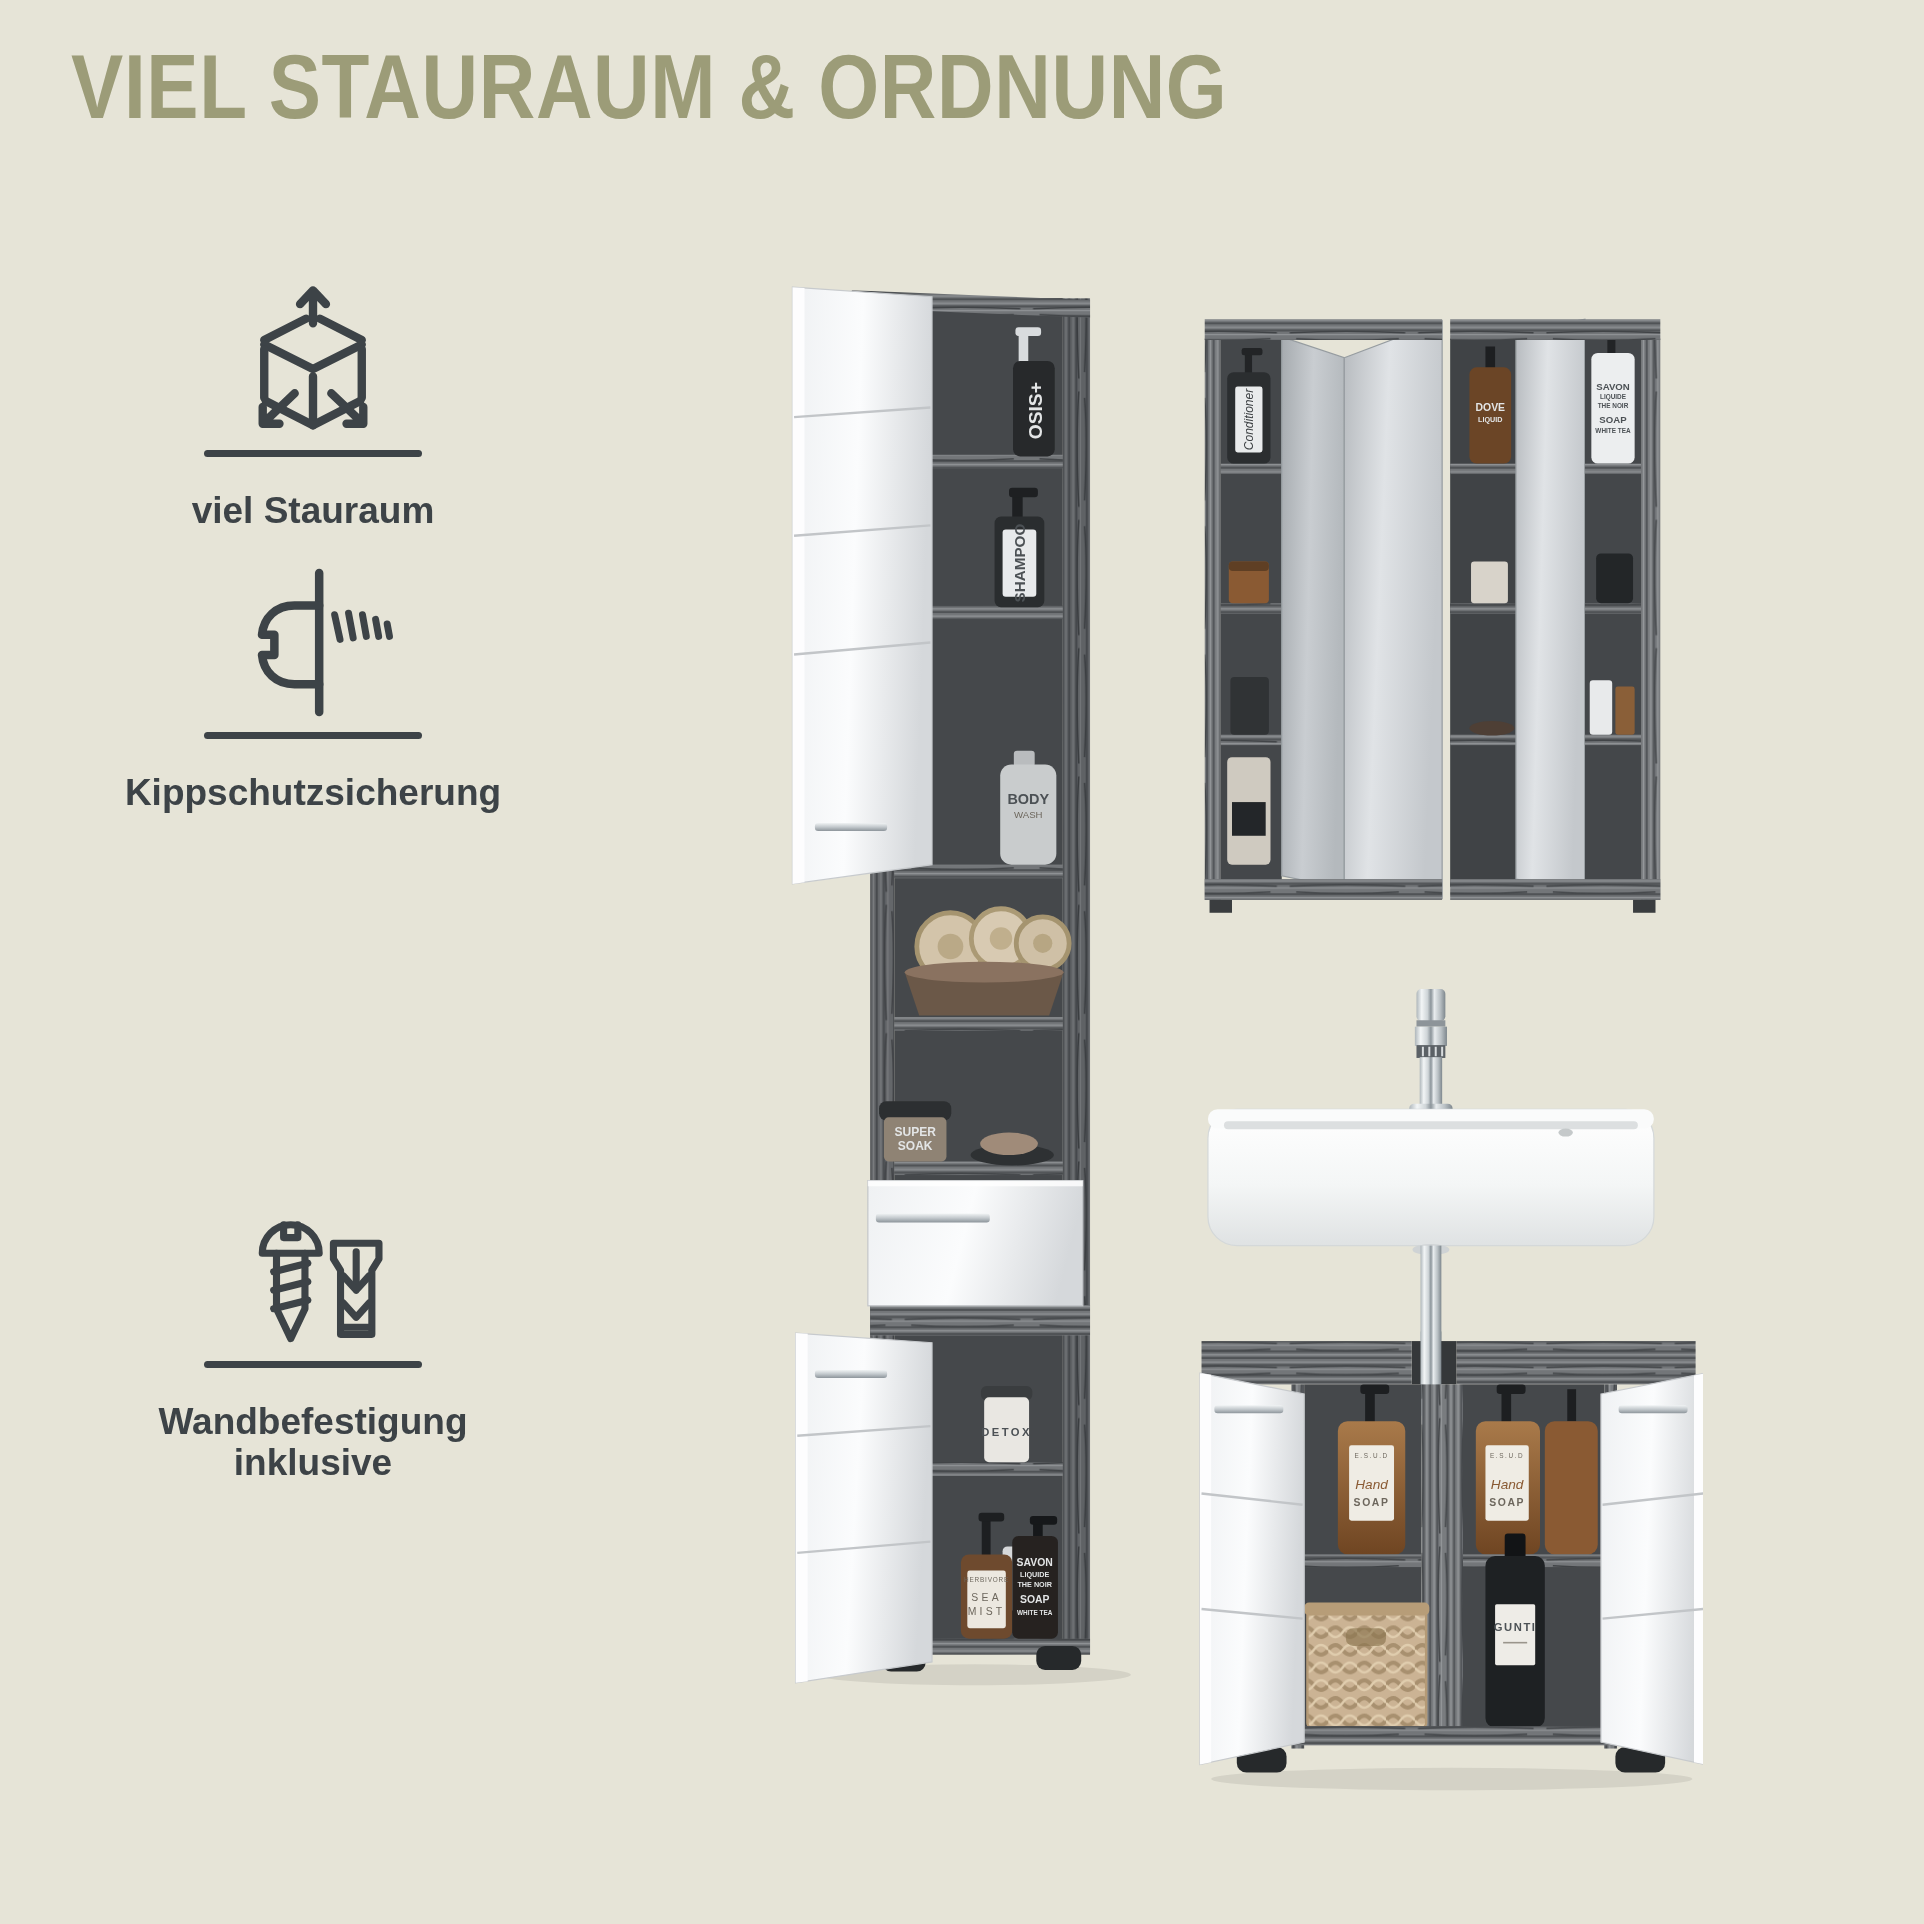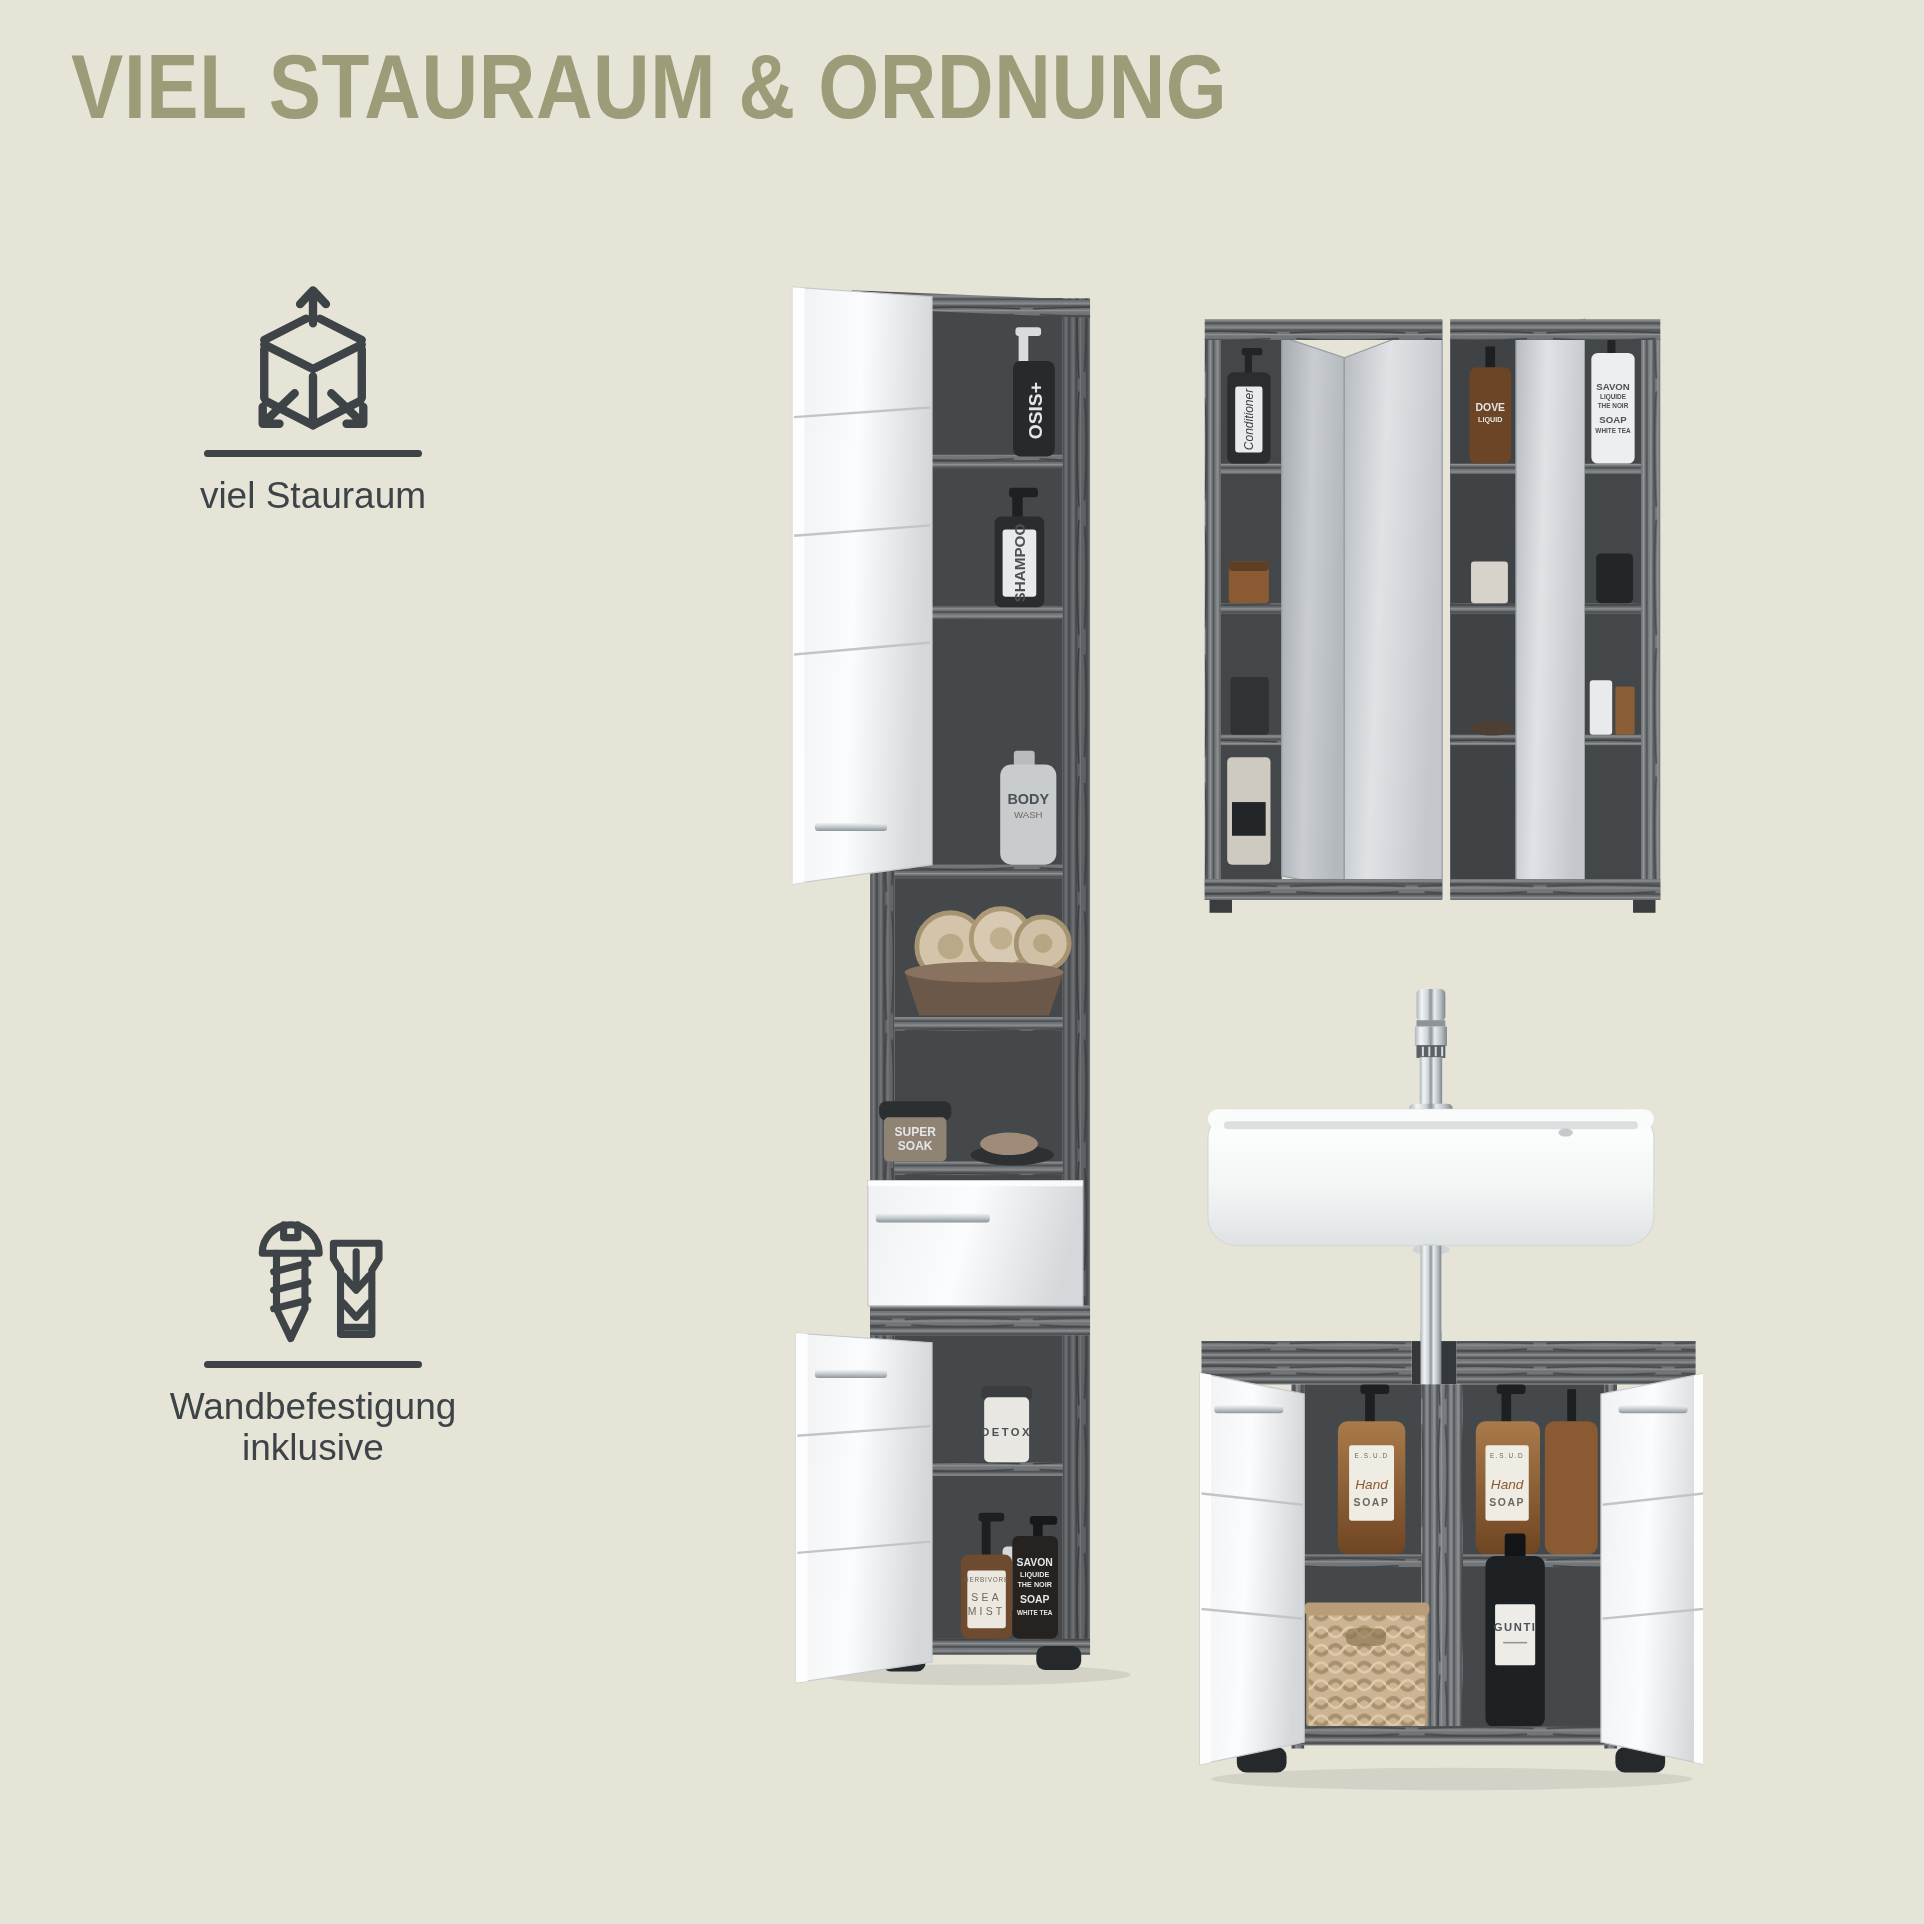--- a/index.html
+++ b/index.html
@@ -7,21 +7,21 @@
   .canvas{position:relative;width:1703px;height:1925px;background:#e6e4d7;overflow:hidden;}
 
   .title{position:absolute;left:71px;top:35px;margin:0;font-size:91px;font-weight:bold;
          color:#9c9c78;letter-spacing:0.8px;white-space:nowrap;
          transform:scaleX(.86);transform-origin:left top;}
 
   .feature{position:absolute;left:90px;width:446px;display:flex;flex-direction:column;align-items:center;}
   .f1{top:279px}.f2{top:561px}.f3{top:873px}.f4{top:1202px}
   .feature svg{stroke:#3d4347;fill:none;stroke-width:11;stroke-linecap:round;stroke-linejoin:round;}
   .feature .rule{width:218px;height:7.2px;background:#3d4347;border-radius:4px;margin-top:11.2px;}
-  .flabel{margin-top:19px;font-weight:normal;font-size:37px;color:#3d4347;text-align:center;line-height:1.1;}
+  .flabel{margin-top:34px;font-weight:bold;font-size:37px;color:#3d4347;text-align:center;line-height:1.1;}
   .flabel span{display:block;}
 
   .scene{position:absolute;left:0;top:0;width:1925px;height:1925px;}
 
   
   text{font-family:"Liberation Sans",sans-serif;}
   .tW{fill:#e3e5e6;font-weight:bold;}
   .tD{fill:#4c5155;font-weight:bold;}
   .tA{fill:#8a5a33;font-style:italic;}
   .tS{fill:#6d675d;}
@@ -43,20 +43,32 @@
       <path d="M86 150 L44 190 M44 168 V190 H66"></path>
       <path d="M134 150 L176 190 M176 168 V190 H154"></path>
     </svg>
     <div class="rule"></div>
     <div class="flabel">
       <span>viel Stauraum</span>
       <span></span>
     </div>
   </div>
 
+  <div class="feature f2">
+    <svg width="170" height="160" viewBox="0 0 220 200">
+      <path d="M118 12 V192"></path>
+      <path d="M118 54 H86 C62 54 46 70 44 92 H60 V118 H44 C46 140 62 156 86 156 H118"></path>
+      <path stroke-width="9" d="M138 66 L145 98 M156 64 L162 96 M174 66 L179 94 M191 72 L195 94 M206 78 L209 94"></path>
+    </svg>
+    <div class="rule"></div>
+    <div class="flabel">
+      <span>Kippschutzsicherung</span>
+      <span></span>
+    </div>
+  </div>
 
 
   <div class="feature f4">
     <svg width="157" height="148" viewBox="0 0 220 208">
       <path stroke-width="10" d="M38 72 A40 40 0 0 1 118 72 M38 72 H118"></path>
       <path stroke-width="10" d="M68 32 V50 M88 32 V50 M68 50 H88"></path>
       <path stroke-width="10" d="M58 72 V150 L78 192 L98 150 V72"></path>
       <path stroke-width="10" d="M54 98 L102 86 M54 124 L102 112 M54 150 L102 138"></path>
       <path stroke-width="10" d="M138 58 H202 V80 L192 96 V186 H148 V96 L138 80 Z"></path>
       <path stroke-width="10" d="M170 70 V118"></path>

